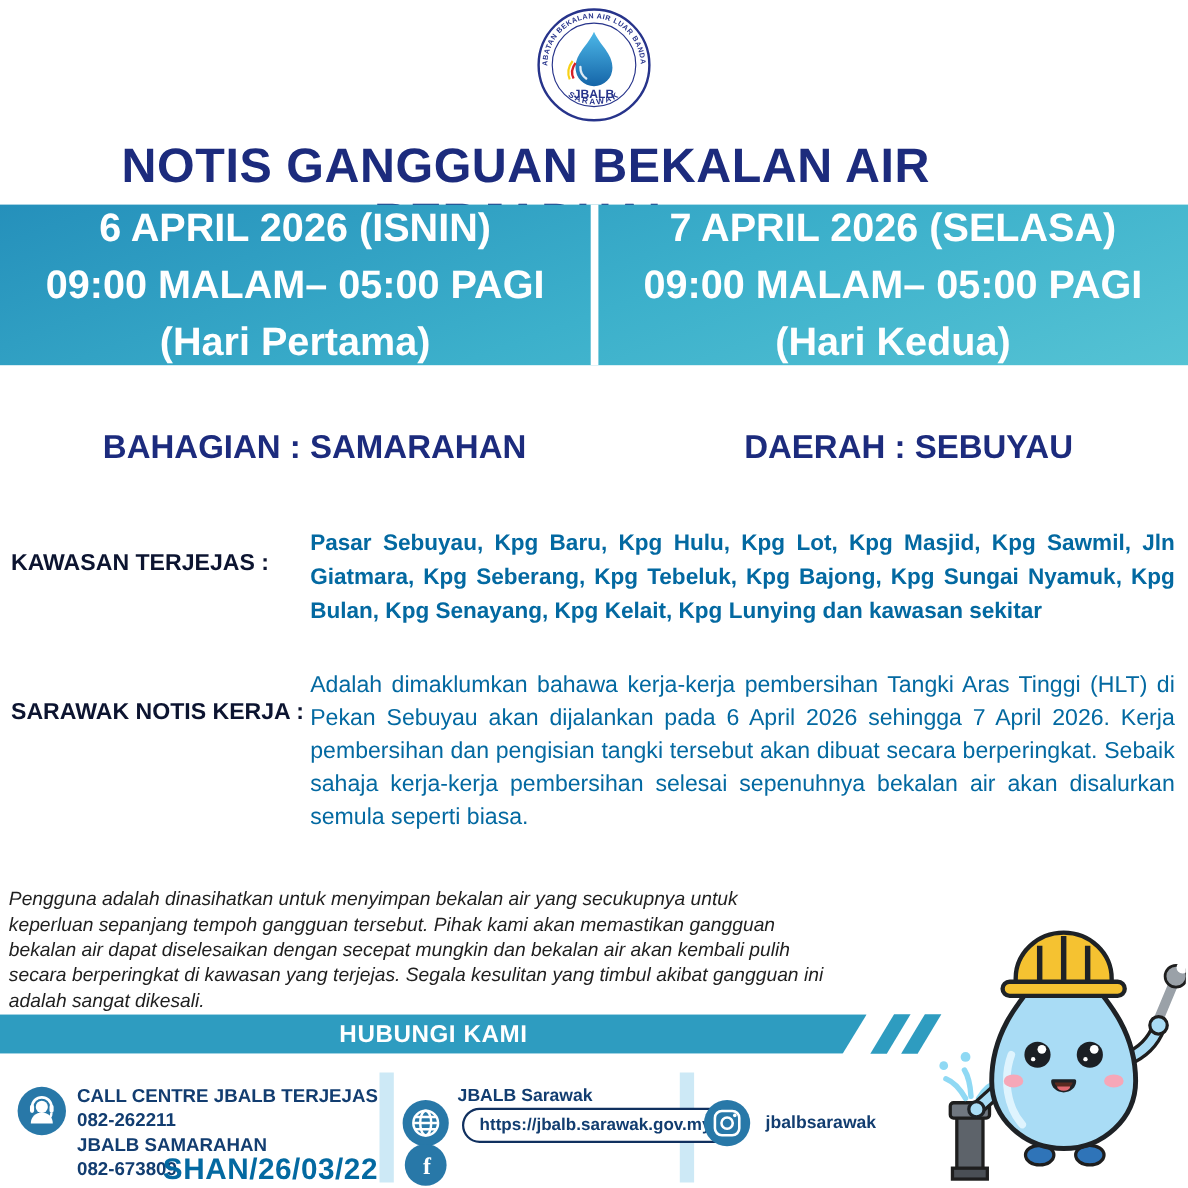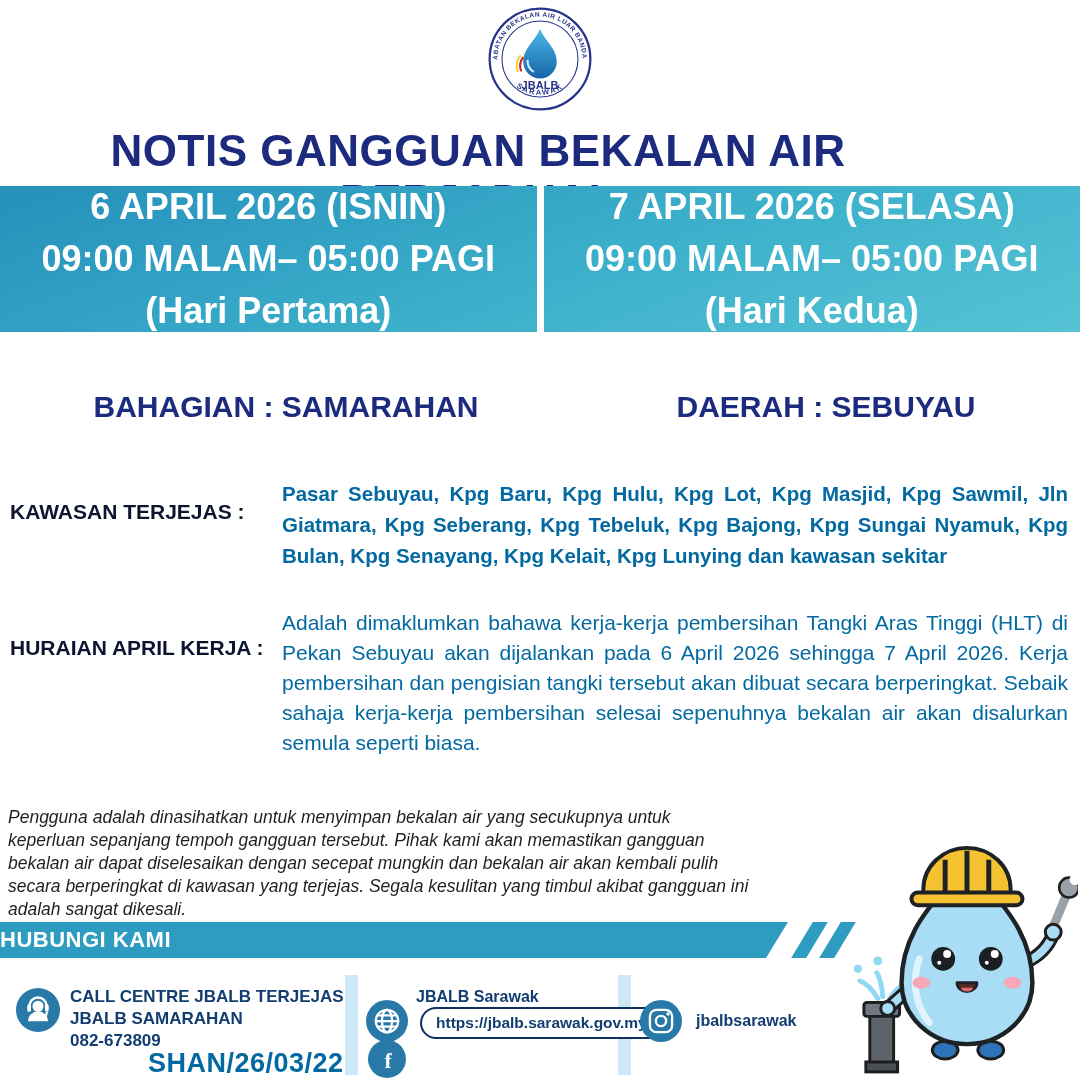--- a/index.html
+++ b/index.html
@@ -34,21 +34,21 @@
   .huraian { top:608px; }
   .huraian .sec-label { padding-top:28px; }
   .huraian .sec-text { font-size:21px; line-height:30px; }
   .disclaimer {
     position:absolute; top:806px; left:8px; width:742px;
     font-style:italic; font-size:17.5px; line-height:23px; color:#1f1f1f;
   }
   .contact-band {
     position:absolute; top:922px; left:0; width:788px; height:36px;
     background:#2e9cc0; color:#ffffff; font-weight:800; font-size:22px;
-    letter-spacing:0.5px; text-align:left; line-height:36px;
+    letter-spacing:0.5px; text-align:center; line-height:36px;
     clip-path:polygon(0 0,100% 0,calc(100% - 22px) 100%,0 100%);
   }
   .stripe { position:absolute; top:922px; width:15px; height:36px; background:#2e9cc0; transform:skewX(-31deg); }
   .stripe.s1 { left:802px; } .stripe.s2 { left:830px; }
   .divider-bar { position:absolute; top:975px; width:13px; height:100px; background:#cde9f6; }
   .divider-bar.d1 { left:345px; } .divider-bar.d2 { left:618px; }
   .contact-icon {
     position:absolute; border-radius:50%; background:#2878a8;
     display:flex; align-items:center; justify-content:center;
   }
@@ -119,21 +119,21 @@
     <div class="region-col">BAHAGIAN : SAMARAHAN</div>
     <div class="region-col">DAERAH : SEBUYAU</div>
   </div>
 
   <div class="section kawasan">
     <div class="sec-label">KAWASAN TERJEJAS  :</div>
     <div class="sec-text">Pasar Sebuyau, Kpg Baru, Kpg Hulu, Kpg Lot, Kpg Masjid, Kpg Sawmil, Jln Giatmara, Kpg Seberang, Kpg Tebeluk, Kpg Bajong, Kpg Sungai Nyamuk, Kpg Bulan, Kpg Senayang, Kpg Kelait, Kpg Lunying dan kawasan sekitar</div>
   </div>
 
   <div class="section huraian">
-    <div class="sec-label">HURAIAN APRIL KERJA :</div>
+    <div class="sec-label">SARAWAK NOTIS KERJA :</div>
     <div class="sec-text">Adalah dimaklumkan bahawa kerja-kerja pembersihan Tangki Aras Tinggi (HLT) di Pekan Sebuyau akan dijalankan pada 6 April 2026 sehingga 7 April 2026. Kerja pembersihan dan pengisian tangki tersebut akan dibuat secara berperingkat. Sebaik sahaja kerja-kerja pembersihan selesai sepenuhnya bekalan air akan disalurkan semula seperti biasa.</div>
   </div>
 
   <div class="disclaimer">Pengguna adalah dinasihatkan untuk menyimpan bekalan air yang secukupnya untuk keperluan sepanjang tempoh gangguan tersebut. Pihak kami akan memastikan gangguan bekalan air dapat diselesaikan dengan secepat mungkin dan bekalan air akan kembali pulih secara berperingkat di kawasan yang terjejas. Segala kesulitan yang timbul akibat gangguan ini adalah sangat dikesali.</div>
 
   <div class="contact-band">HUBUNGI KAMI</div>
   <div class="stripe s1"></div>
   <div class="stripe s2"></div>
 
   <div class="divider-bar d1"></div>
@@ -145,20 +145,21 @@
       <path d="M-8 9 a8 8 0 0 1 16 0 Z" fill="#ffffff"></path>
       <path d="M-7 -3 a7 7 0 0 1 14 0" stroke="#ffffff" stroke-width="2" fill="none"></path>
       <rect x="5.6" y="-4.6" width="3" height="6" rx="1.5" fill="#ffffff"></rect>
       <rect x="-8.6" y="-4.6" width="3" height="6" rx="1.5" fill="#ffffff"></rect>
       <path d="M7 1.5 q0 4.5 -5 5" stroke="#ffffff" stroke-width="1.8" fill="none"></path>
       <circle cx="1.6" cy="6.6" r="1.4" fill="#ffffff"></circle>
     </svg>
   </div>
   <div class="call-block">
     <div>CALL CENTRE JBALB TERJEJAS</div>
+    <div>082-262211</div>
     <div>JBALB SAMARAHAN</div>
     <div>082-673809</div>
   </div>
 
   <div class="ref">SHAN/26/03/22</div>
 
   <div class="contact-icon icon-globe">
     <svg viewBox="-12 -12 24 24" width="30" height="30" xmlns="http://www.w3.org/2000/svg" fill="none" stroke="#ffffff" stroke-width="1.8">
       <circle cx="0" cy="0" r="9"></circle>
       <ellipse cx="0" cy="0" rx="4" ry="9"></ellipse>

